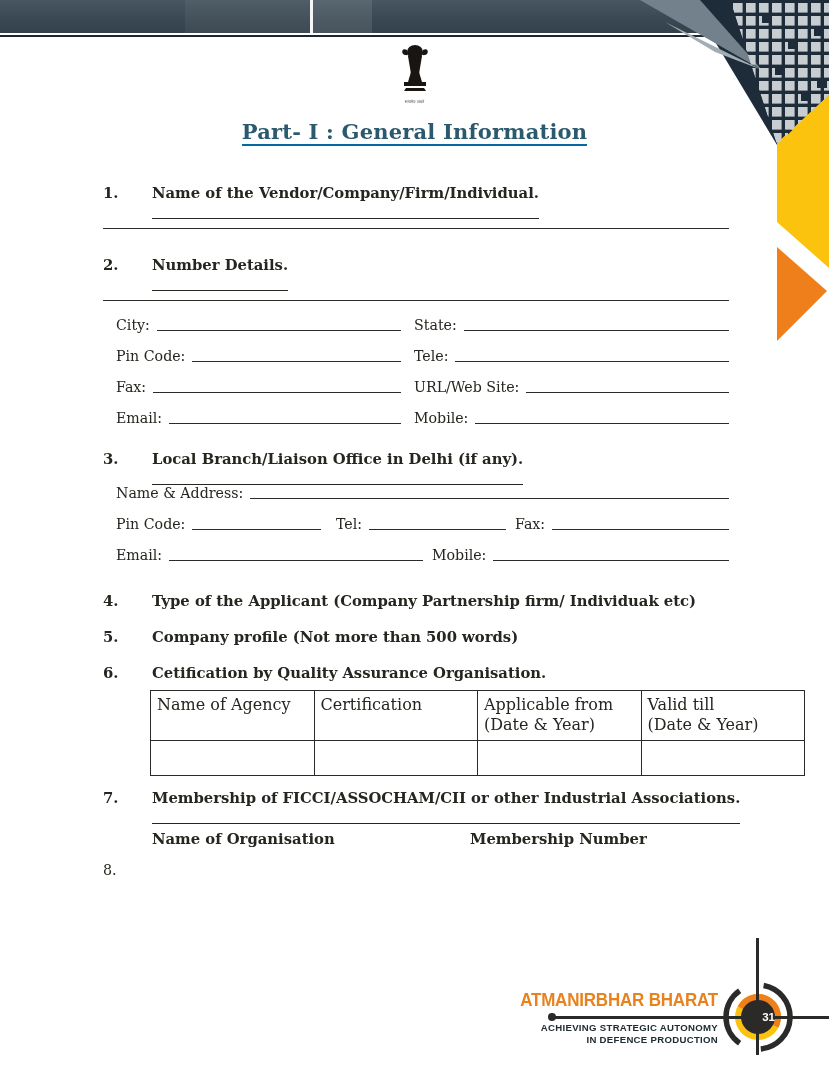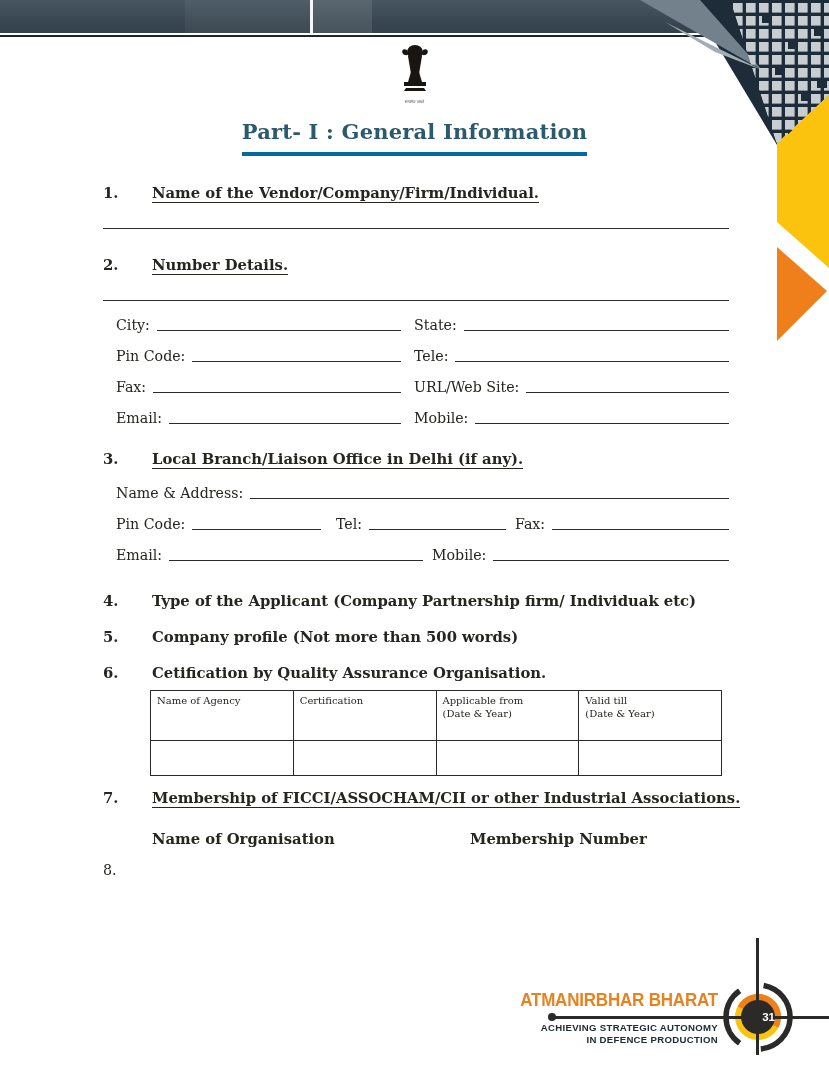--- a/index.html
+++ b/index.html
@@ -14,45 +14,45 @@
   .band-hl-2{position:absolute;left:312px;top:0;width:60px;height:33px;background:rgba(255,255,255,0.10);}
   .band-divider{position:absolute;left:310px;top:0;width:2.5px;height:33px;background:#f4f6f7;}
   .band-underline{position:absolute;left:0;top:35px;width:706px;height:2px;background:#1b262e;}
 
   
   .emblem-wrap{position:absolute;left:0;right:0;top:44px;text-align:center;line-height:1;}
   .emblem-motto{font-size:4px;letter-spacing:0;color:#1a1a1a;opacity:.85;margin-top:1px;}
   .emblem-caption{font-size:6.8px;font-weight:bold;line-height:7.6px;color:#111;margin-top:2px;}
   .title-wrap{position:absolute;left:0;right:0;top:119px;text-align:center;}
   .title-text{display:inline-block;font-size:21px;font-weight:bold;color:#2b5a6e;
-              border-bottom:4px solid #0369a1;padding-bottom:8px;letter-spacing:.2px;}
+              border-bottom:2px solid #0369a1;padding-bottom:0;letter-spacing:.2px;}
 
   
   .sec{position:absolute;left:103px;right:101px;display:flex;font-size:14.8px;font-weight:bold;}
   .sec .num{width:49px;flex:none;}
   .sec .lbl{white-space:nowrap;}
-  .sec.u .lbl{border-bottom:1.7px solid #26251f;padding-bottom:1px;text-align:right;}
+  .sec.u .lbl{border-bottom:1.7px solid #26251f;padding-bottom:17px;text-align:right;}
   .sec.plainw{font-weight:normal;font-size:14.2px;}
 
   
   .ruleline{position:absolute;left:103px;width:626px;height:0;border-bottom:1.7px solid #2c2b28;}
   .fieldrow{position:absolute;left:103px;right:100px;height:20px;display:flex;align-items:flex-start;font-size:14.2px;margin-left:13px;}
   .fg{display:flex;align-items:flex-end;min-width:0;}
   .fg .lab{white-space:nowrap;padding-right:7px;}
   .fg .wline{flex:1;border-bottom:1.7px solid #2c2b28;margin-bottom:2px;min-width:20px;}
   .half-l{flex:0 0 285px;margin-right:13px;}
   .half-r{flex:1;}
   .w205{flex:0 0 205px;margin-right:15px;}
   .w170{flex:0 0 170px;margin-right:9px;}
   .wfill{flex:1;}
   .w307{flex:0 0 307px;margin-right:9px;}
 
   
-  .cert-table{position:absolute;left:150px;top:690px;width:572px;border-collapse:collapse;
-              font-size:10px;color:#26251f;table-layout:fixed;}
+  .cert-table{position:absolute;left:150px;top:690px;width:655px;border-collapse:collapse;
+              font-size:16px;color:#26251f;table-layout:fixed;}
   .cert-table th,.cert-table td{border:1.7px solid #2b2a28;text-align:left;vertical-align:top;
               font-weight:normal;padding:4px 6px;line-height:1.25;}
   .cert-table th{height:50px;}
   .cert-table td{height:35px;}
 
   .memb-org{position:absolute;left:152px;top:830px;font-size:14.8px;font-weight:bold;}
   .memb-num{position:absolute;left:470px;top:830px;font-size:14.8px;font-weight:bold;}
 
   
   .footer-hline{position:absolute;left:552px;top:1016px;width:277px;height:2.5px;background:#2a2a28;z-index:2;}

